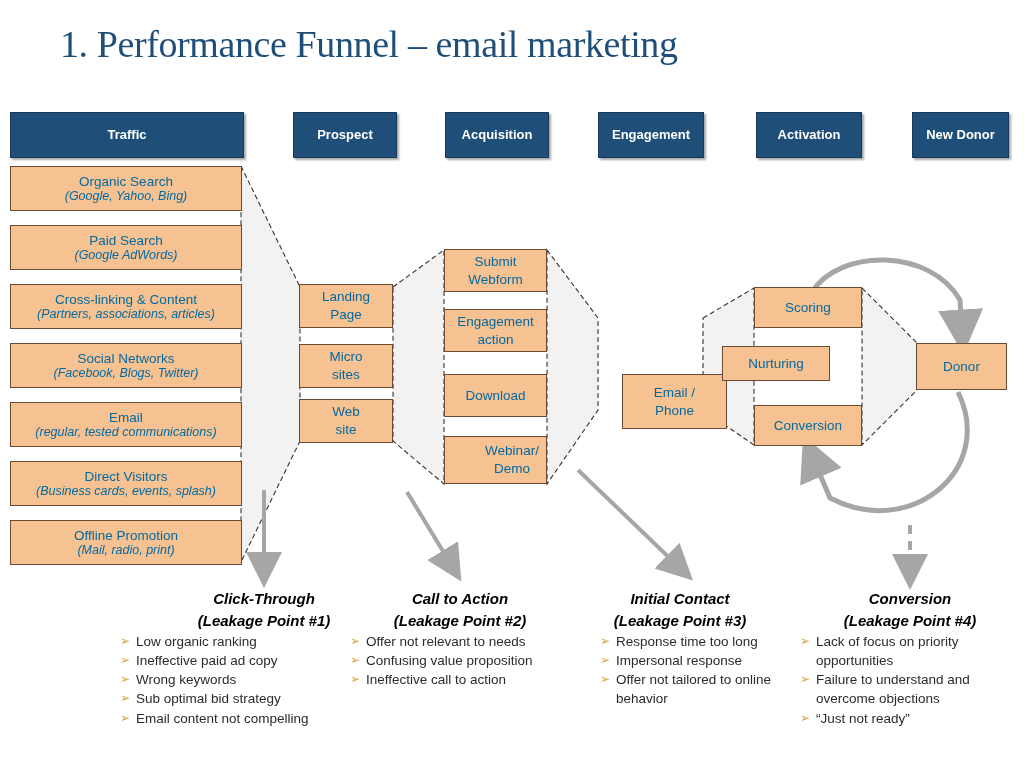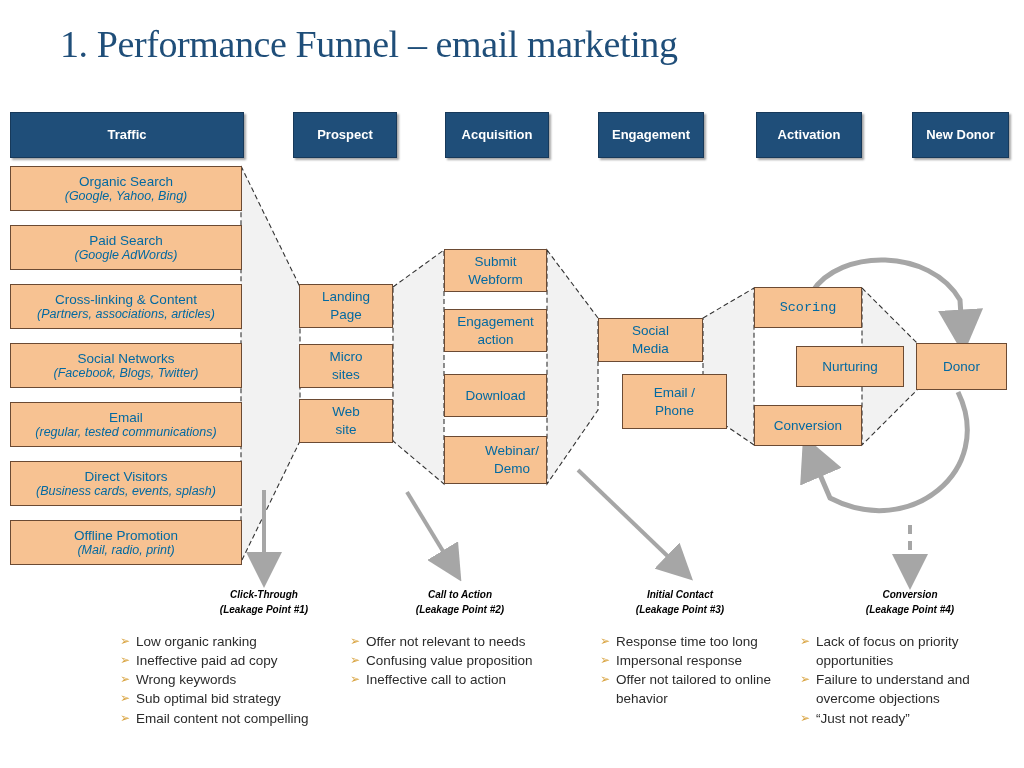--- a/index.html
+++ b/index.html
@@ -82,21 +82,21 @@
   }
   .item-box.two-line-plain {
     line-height: 1.32;
   }
 
   
   .leak-title {
     position: absolute;
     font-weight: bold;
     font-style: italic;
-    font-size: 10px;
+    font-size: 15px;
     color: #000;
     text-align: center;
     line-height: 1.45;
   }
   .leak-title .l1 { display: block; }
   .leak-title .l2 { display: block; }
 
   
   .leak-list {
     position: absolute;
@@ -214,33 +214,29 @@
     <span class="main">action</span>
   </div>
   <div class="item-box two-line-plain" style="left:444px; top:374px; width:103px; height:43px;">
     <span class="main">Download</span>
   </div>
   <div class="item-box two-line-plain" style="left:444px; top:436px; width:103px; height:48px;padding-left:36px;">
     <span class="main">Webinar/</span>
     <span class="main">Demo</span>
   </div>
 
-  <div class="item-box two-line-plain" style="left:598px; top:318px; width:105px; height:44px;">
-    <span class="main">Social</span>
-    <span class="main">Media</span>
-  </div>
   <div class="item-box two-line-plain" style="left:598px; top:374px; width:105px; height:55px;margin-left:24px;">
     <span class="main">Email /</span>
     <span class="main">Phone</span>
   </div>
 
-  <div class="item-box two-line-plain" style="left:754px; top:287px; width:108px; height:41px;font-family:Liberation Mono, monospace;">
+  <div class="item-box two-line-plain" style="left:754px; top:287px; width:108px; height:41px;">
     <span class="main">Scoring</span>
   </div>
-  <div class="item-box two-line-plain" style="left:796px; top:346px; width:108px; height:41px;align-items:center;">
+  <div class="item-box two-line-plain" style="left:722px; top:346px; width:108px; height:35px;align-items:center;">
     <span class="main">Nurturing</span>
   </div>
   <div class="item-box two-line-plain" style="left:754px; top:405px; width:108px; height:41px;">
     <span class="main">Conversion</span>
   </div>
 
   <div class="item-box two-line-plain" style="left:916px; top:343px; width:91px; height:47px;">
     <span class="main">Donor</span>
   </div>
 

